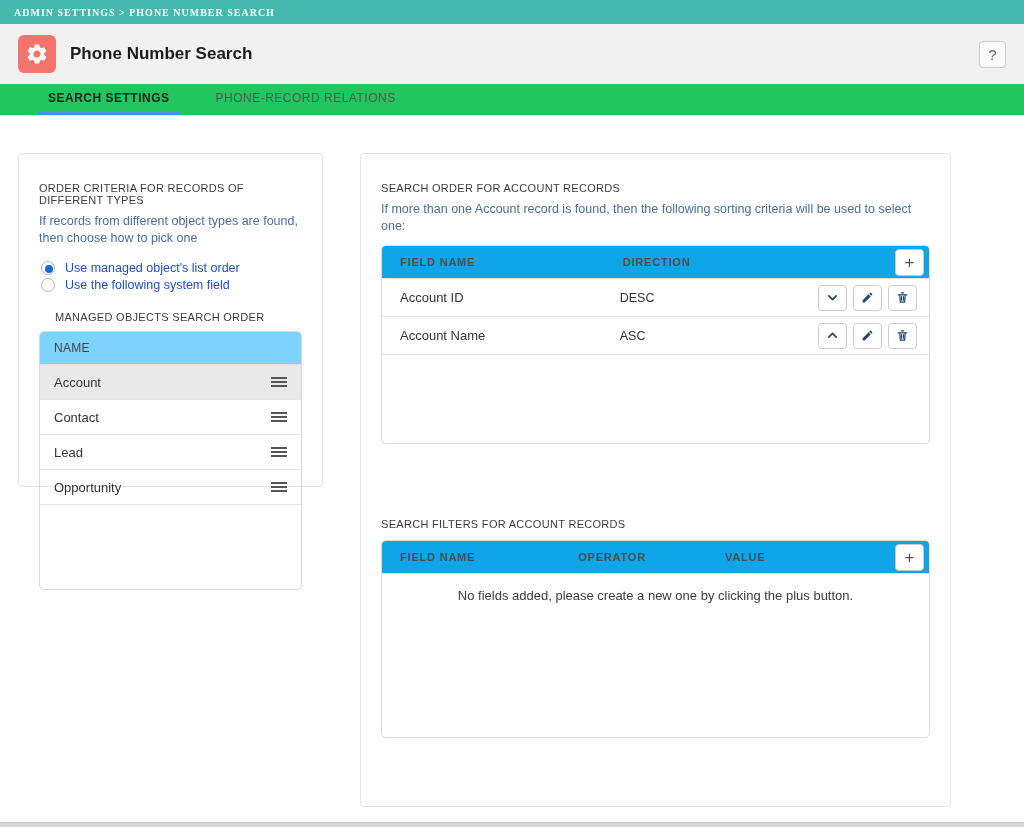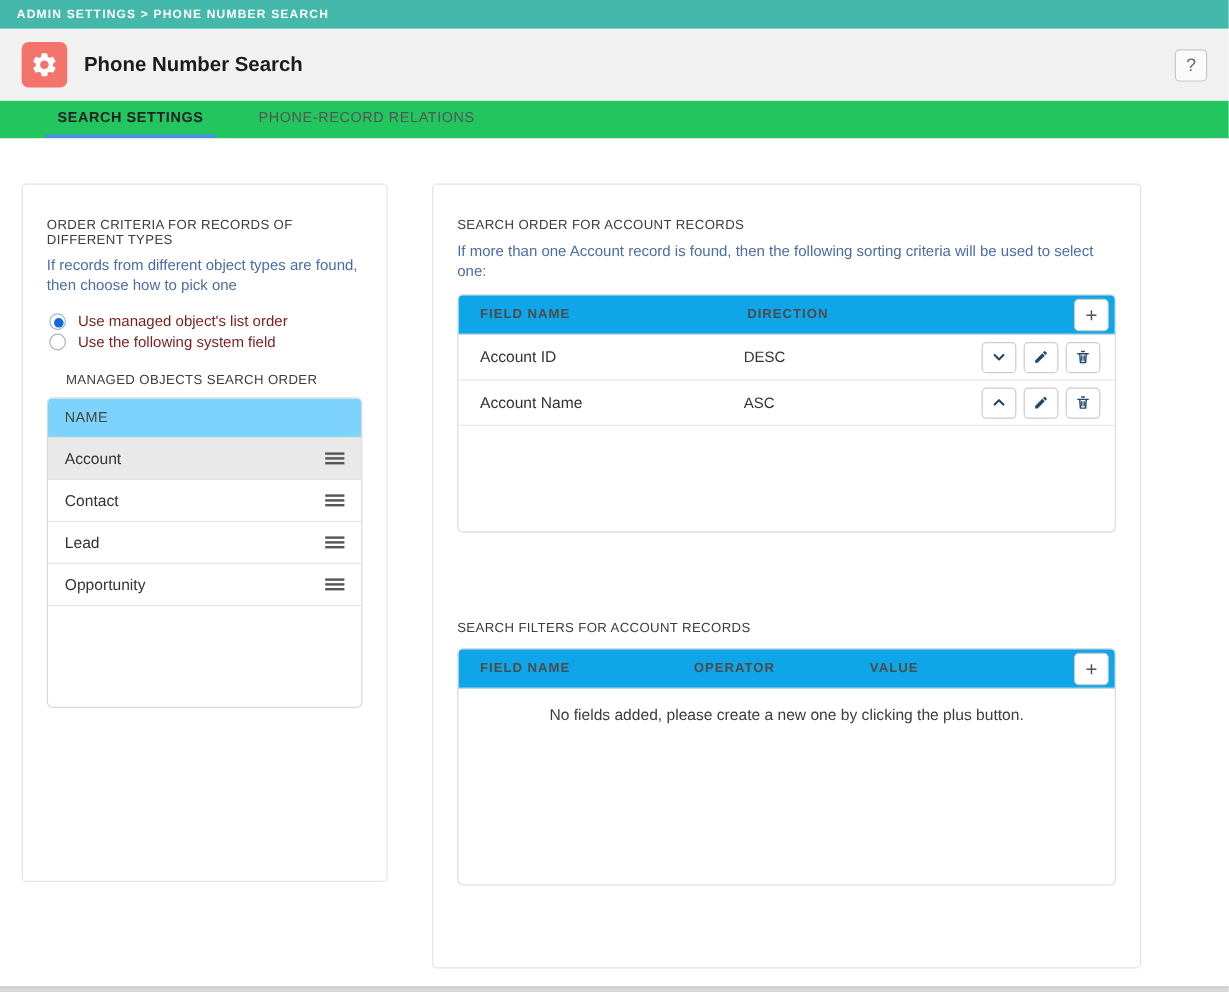--- a/index.html
+++ b/index.html
@@ -16,20 +16,21 @@
   .topbar {
     height: 24px;
     background: var(--topbar, #45b8ac);
     color: #fff;
     font-size: 10px;
     font-weight: bold;
     letter-spacing: 1px;
     display: flex;
     align-items: center;
     padding: 0 14px;
+    font-family: Liberation Serif, serif;
   }
 
   
   .header {
     height: 60px;
     background: #f1f1f2;
     display: flex;
     align-items: center;
     padding: 0 18px;
   }
@@ -92,21 +93,21 @@
     position: relative;
     height: 711px;
     background: #fff;
   }
   .card {
     position: absolute;
     background: #fff;
     border: 1px solid #e3e3e8;
     border-radius: 4px;
   }
-  .left-card  { left: 18px;  top: 37px; width: 305px; height: 582px; padding: 20px; }
+  .left-card  { left: 18px;  top: 37px; width: 305px; height: 334px; padding: 20px; }
   .right-card { left: 360px; top: 37px; width: 591px; height: 654px; padding: 20px; }
 
   .section-label {
     font-size: 11px;
     color: #3c3c3c;
     letter-spacing: 0.3px;
     margin-top: 8px;
   }
   .helper {
     font-size: 12.5px;
@@ -134,21 +135,21 @@
   }
   .radio.checked { border-color: #9db6d8; }
   .radio.checked::after {
     content: "";
     position: absolute;
     left: 3px; top: 3px;
     width: 8px; height: 8px;
     border-radius: 50%;
     background: #1769d6;
   }
-  .radio-label { font-size: 12.5px; color: #7f1d1d; }
+  .radio-label { font-size: 12.5px; color: #1d4ed8; }
 
   
   .mo-label { margin-top: 18px; margin-left: 16px; }
   .mo-table {
     margin-top: 8px;
     border: 1px solid #d9d9d9;
     border-radius: 5px;
     height: 259px;
     display: flex;
     flex-direction: column;

